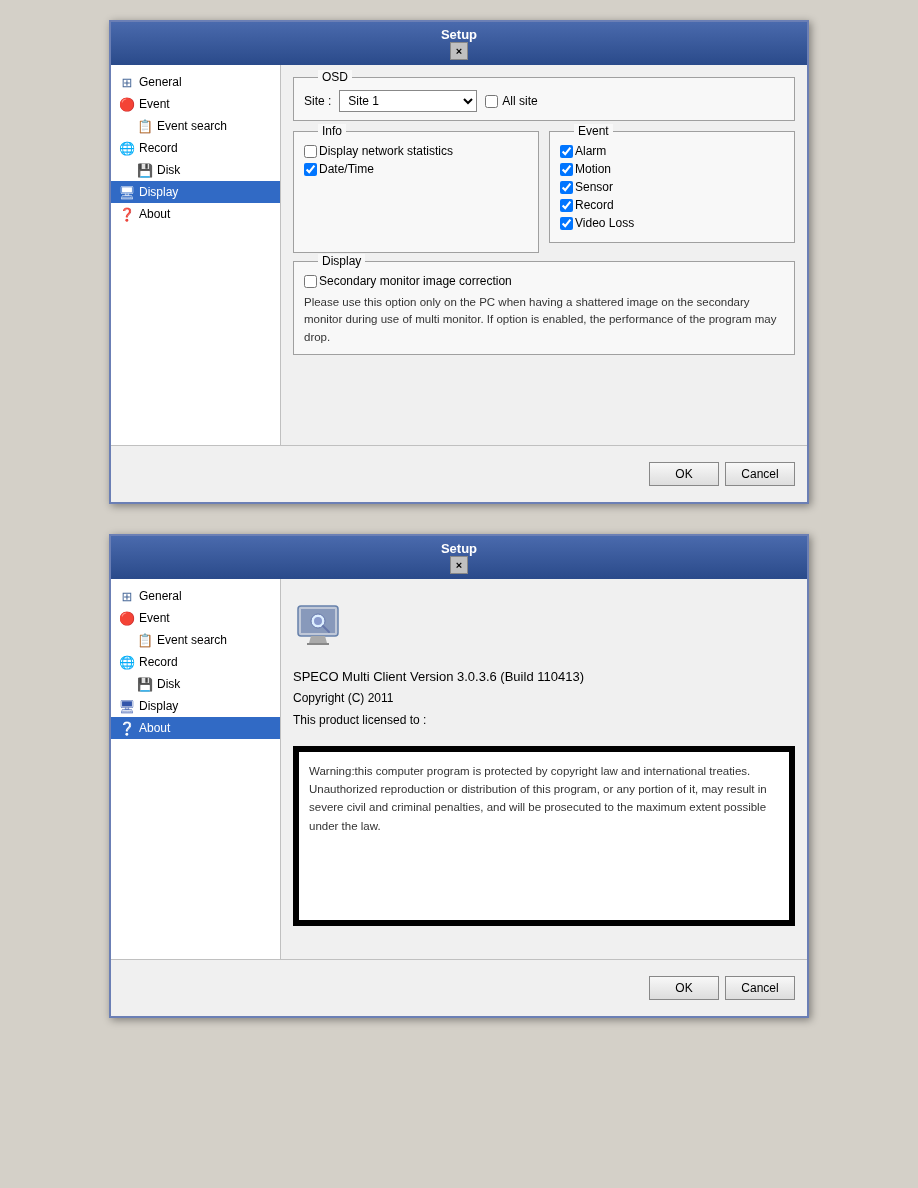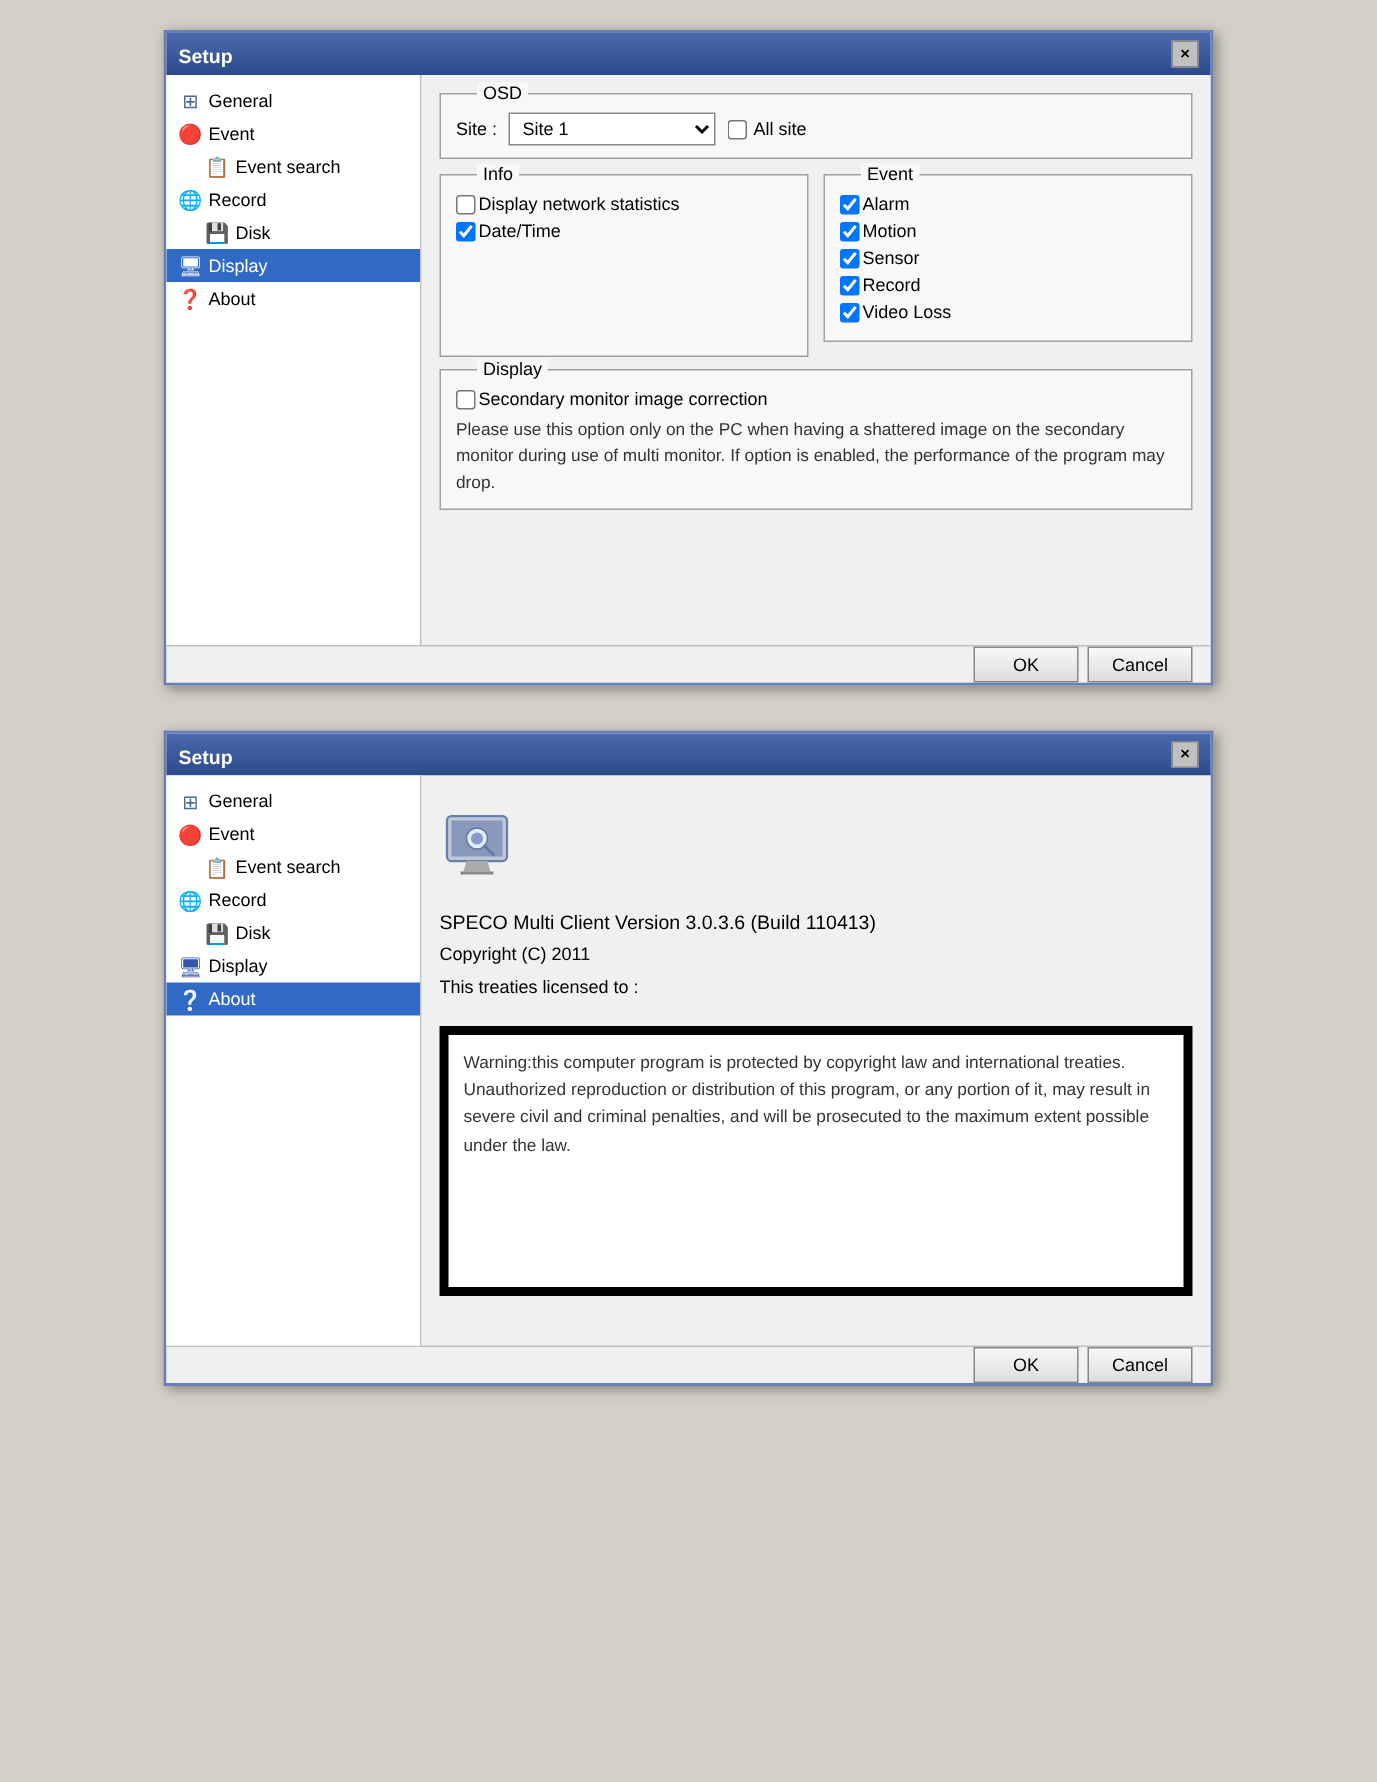--- a/index.html
+++ b/index.html
@@ -27,22 +27,23 @@
     }
 
     .dialog-titlebar {
       background: linear-gradient(to bottom, #4a6aad, #2a4a8a);
       color: white;
       font-weight: bold;
       font-size: 13px;
       padding: 5px 8px;
       display: flex;
       justify-content: space-between;
-      align-items: flex-end;
+      align-items: center;
       user-select: none;
+      flex-direction: column;
     }
 
     .dialog-close-btn {
       width: 18px;
       height: 18px;
       background: #c0c0c0;
       border: 1px solid #888;
       color: #000;
       font-size: 11px;
       display: flex;
@@ -193,21 +194,21 @@
       color: #333;
       margin-top: 6px;
       line-height: 1.5;
     }
 
     
     .dialog-footer {
       display: flex;
       justify-content: flex-end;
       gap: 6px;
-      padding: 0 12px;
+      padding: 16px 12px;
       border-top: 1px solid #c0c0c0;
       background: #f0f0f0;
     }
 
     .btn {
       min-width: 70px;
       height: 24px;
       font-size: 12px;
       border: 1px solid #888;
       background: linear-gradient(to bottom, #f8f8f8, #ddd);
@@ -440,21 +441,21 @@
               <polygon points="18,35 32,35 34,42 16,42" fill="#aaa"></polygon>
               <rect x="14" y="42" width="22" height="2" fill="#888"></rect>
 
               <circle cx="25" cy="20" r="7" fill="#ddeeff" stroke="#6677aa" stroke-width="1"></circle>
               <circle cx="25" cy="20" r="4" fill="#8899cc"></circle>
               <line x1="30" y1="25" x2="36" y2="31" stroke="#6677aa" stroke-width="2" stroke-linecap="round"></line>
             </svg>
             <div class="about-text-block">
               <div class="about-version">SPECO Multi Client Version 3.0.3.6 (Build 110413)</div>
               <div>Copyright (C) 2011</div>
-              <div>This treaties licensed to :</div>
+              <div>This product licensed to :</div>
             </div>
           </div>
           <div class="about-warning-box">
             <span>Warning:this computer program is protected by copyright law and international treaties. Unauthorized reproduction or distribution of this program, or any portion of it, may result in severe civil and criminal penalties, and will be prosecuted to the maximum extent possible under the law.</span>
           </div>
         </div>
       </div>
     </div>
 
     <div class="dialog-footer">

